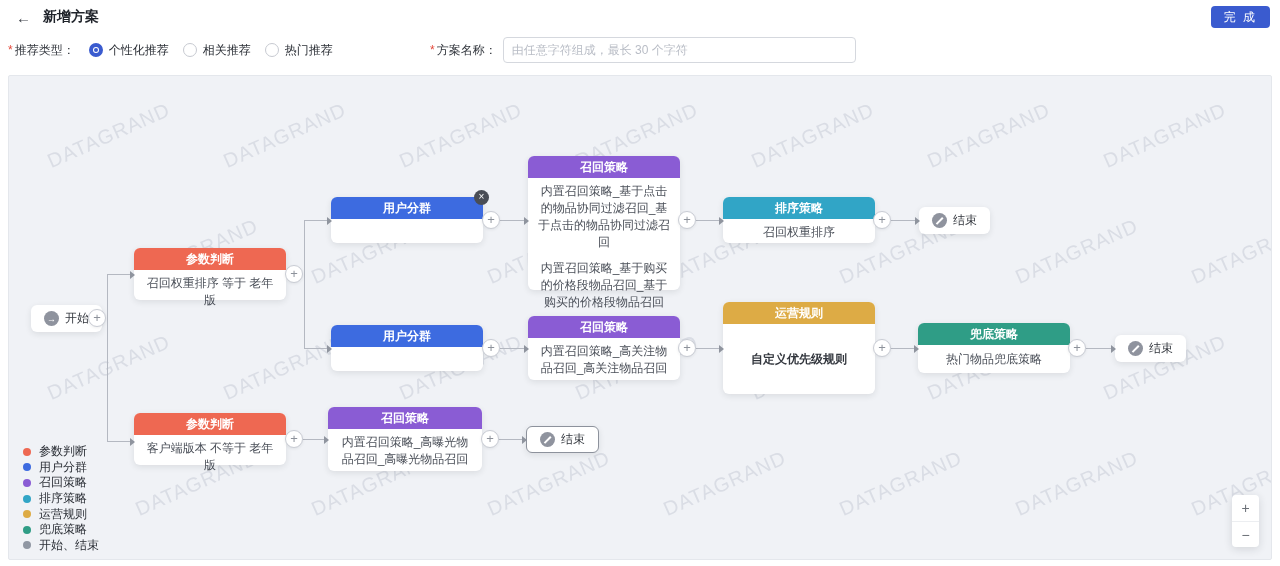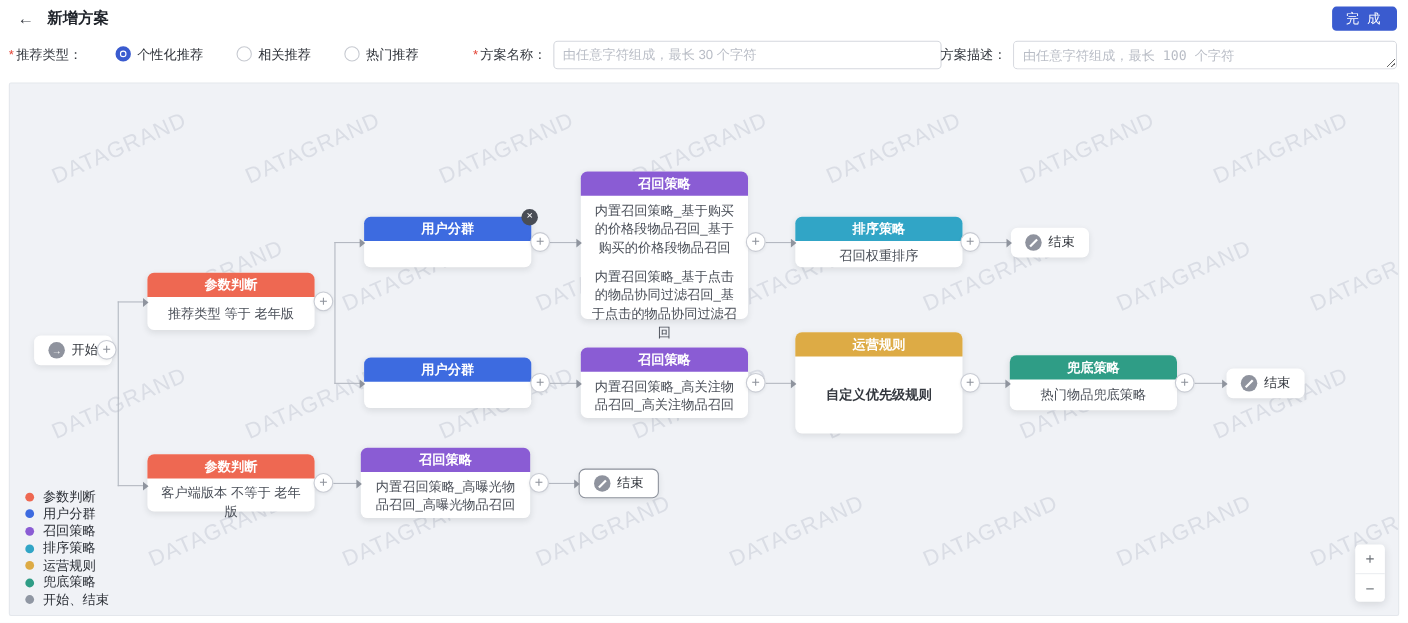--- a/index.html
+++ b/index.html
@@ -12,21 +12,21 @@
   .pagetitle { font-size:14px; font-weight:bold; margin-left:6px; color:#1f232a; }
   .finish-btn { margin-left:auto; background:#3a5bcf; color:#fff; border:none; border-radius:4px;
     height:22px; padding:0 13px; font-size:12px; letter-spacing:2px; cursor:pointer; }
 
   
   .formrow { height:32px; position:relative; background:#fff; }
   .formrow .grp { position:absolute; top:0; height:32px; display:flex; align-items:center; }
   .req { color:#e4493b; margin-right:2px; }
   .flabel { color:#33373e; }
   .type-grp { left:8px; }
-  .radio-item { display:flex; margin-left:30px; cursor:pointer; }
+  .radio-item { display:flex; align-items:center; margin-left:14px; cursor:pointer; }
   .radio { width:14px; height:14px; border-radius:50%; background:#fff; border:1px solid #c7cad1;
     margin-right:6px; position:relative; }
   .radio.checked { border:4px solid #3a5bcf; }
   .radio.checked::after { content:""; position:absolute; left:1px; top:1px; width:4px; height:4px;
     border-radius:50%; background:#3a5bcf; }
   .name-grp { left:430px; }
   .name-grp input { width:353px; height:26px; border:1px solid #d5d8de; border-radius:4px;
     padding:0 8px; font-size:12px; margin-left:6px; outline:none; color:#2b2f36; }
   .desc-grp { left:855px; right:10px; }
   .desc-grp textarea { flex:1; height:26px; border:1px solid #d5d8de; border-radius:4px;
@@ -105,24 +105,20 @@
     </span>
     <span class="radio-item">
       <span class="radio"></span>
       <span>热门推荐</span>
     </span>
   </div>
   <div class="grp name-grp">
     <span class="req">*</span>
     <span class="flabel">方案名称：</span>
     <input placeholder="由任意字符组成，最长 30 个字符" style="">
-  </div>
-  <div class="grp desc-grp">
-    <span class="flabel">方案描述：</span>
-    <textarea placeholder="由任意字符组成，最长 100 个字符" style=""></textarea>
   </div>
 </div>
 
 <div class="canvas">
   <div id="wm-layer">
       <span class="wm" style="left: 34px; top: 48px;">DATAGRAND</span>
       <span class="wm" style="left: 210px; top: 48px;">DATAGRAND</span>
       <span class="wm" style="left: 386px; top: 48px;">DATAGRAND</span>
       <span class="wm" style="left: 562px; top: 48px;">DATAGRAND</span>
       <span class="wm" style="left: 738px; top: 48px;">DATAGRAND</span>
@@ -169,36 +165,36 @@
 
   <div class="pill" style="left:22px;top:229px">
     <span class="se-icon">→</span>
     <span>开始</span>
   </div>
   <div class="plus" style="left:79px;top:233px">+</div>
 
   <div class="node" style="left:125px;top:172px;height:52px">
     <div class="node-hd" style="background: rgb(238, 104, 82);"><span>参数判断</span></div>
     <div class="node-bd">
-        <p>推荐类型 等于 老年版</p>
+        <p>召回权重排序 等于 老年版</p>
       </div>
   </div>
   <div class="plus" style="left:276px;top:189px">+</div>
 
   <div class="node" style="left:322px;top:121px;height:46px">
     <div class="close-badge">×</div>
     <div class="node-hd" style="background: rgb(61, 107, 224);"><span>用户分群</span></div>
   </div>
   <div class="plus" style="left:473px;top:135px">+</div>
 
   <div class="node" style="left:519px;top:80px;height:134px">
     <div class="node-hd" style="background: rgb(138, 92, 212);"><span>召回策略</span></div>
     <div class="node-bd">
+      <p>内置召回策略_基于点击的物品协同过滤召回_基于点击的物品协同过滤召回</p>
       <p>内置召回策略_基于购买的价格段物品召回_基于购买的价格段物品召回</p>
-      <p>内置召回策略_基于点击的物品协同过滤召回_基于点击的物品协同过滤召回</p>
     </div>
   </div>
   <div class="plus" style="left:669px;top:135px">+</div>
 
   <div class="node" style="left:714px;top:121px;height:46px">
     <div class="node-hd" style="background: rgb(49, 165, 198);"><span>排序策略</span></div>
     <div class="node-bd">
         <p>召回权重排序</p>
       </div>
   </div>

